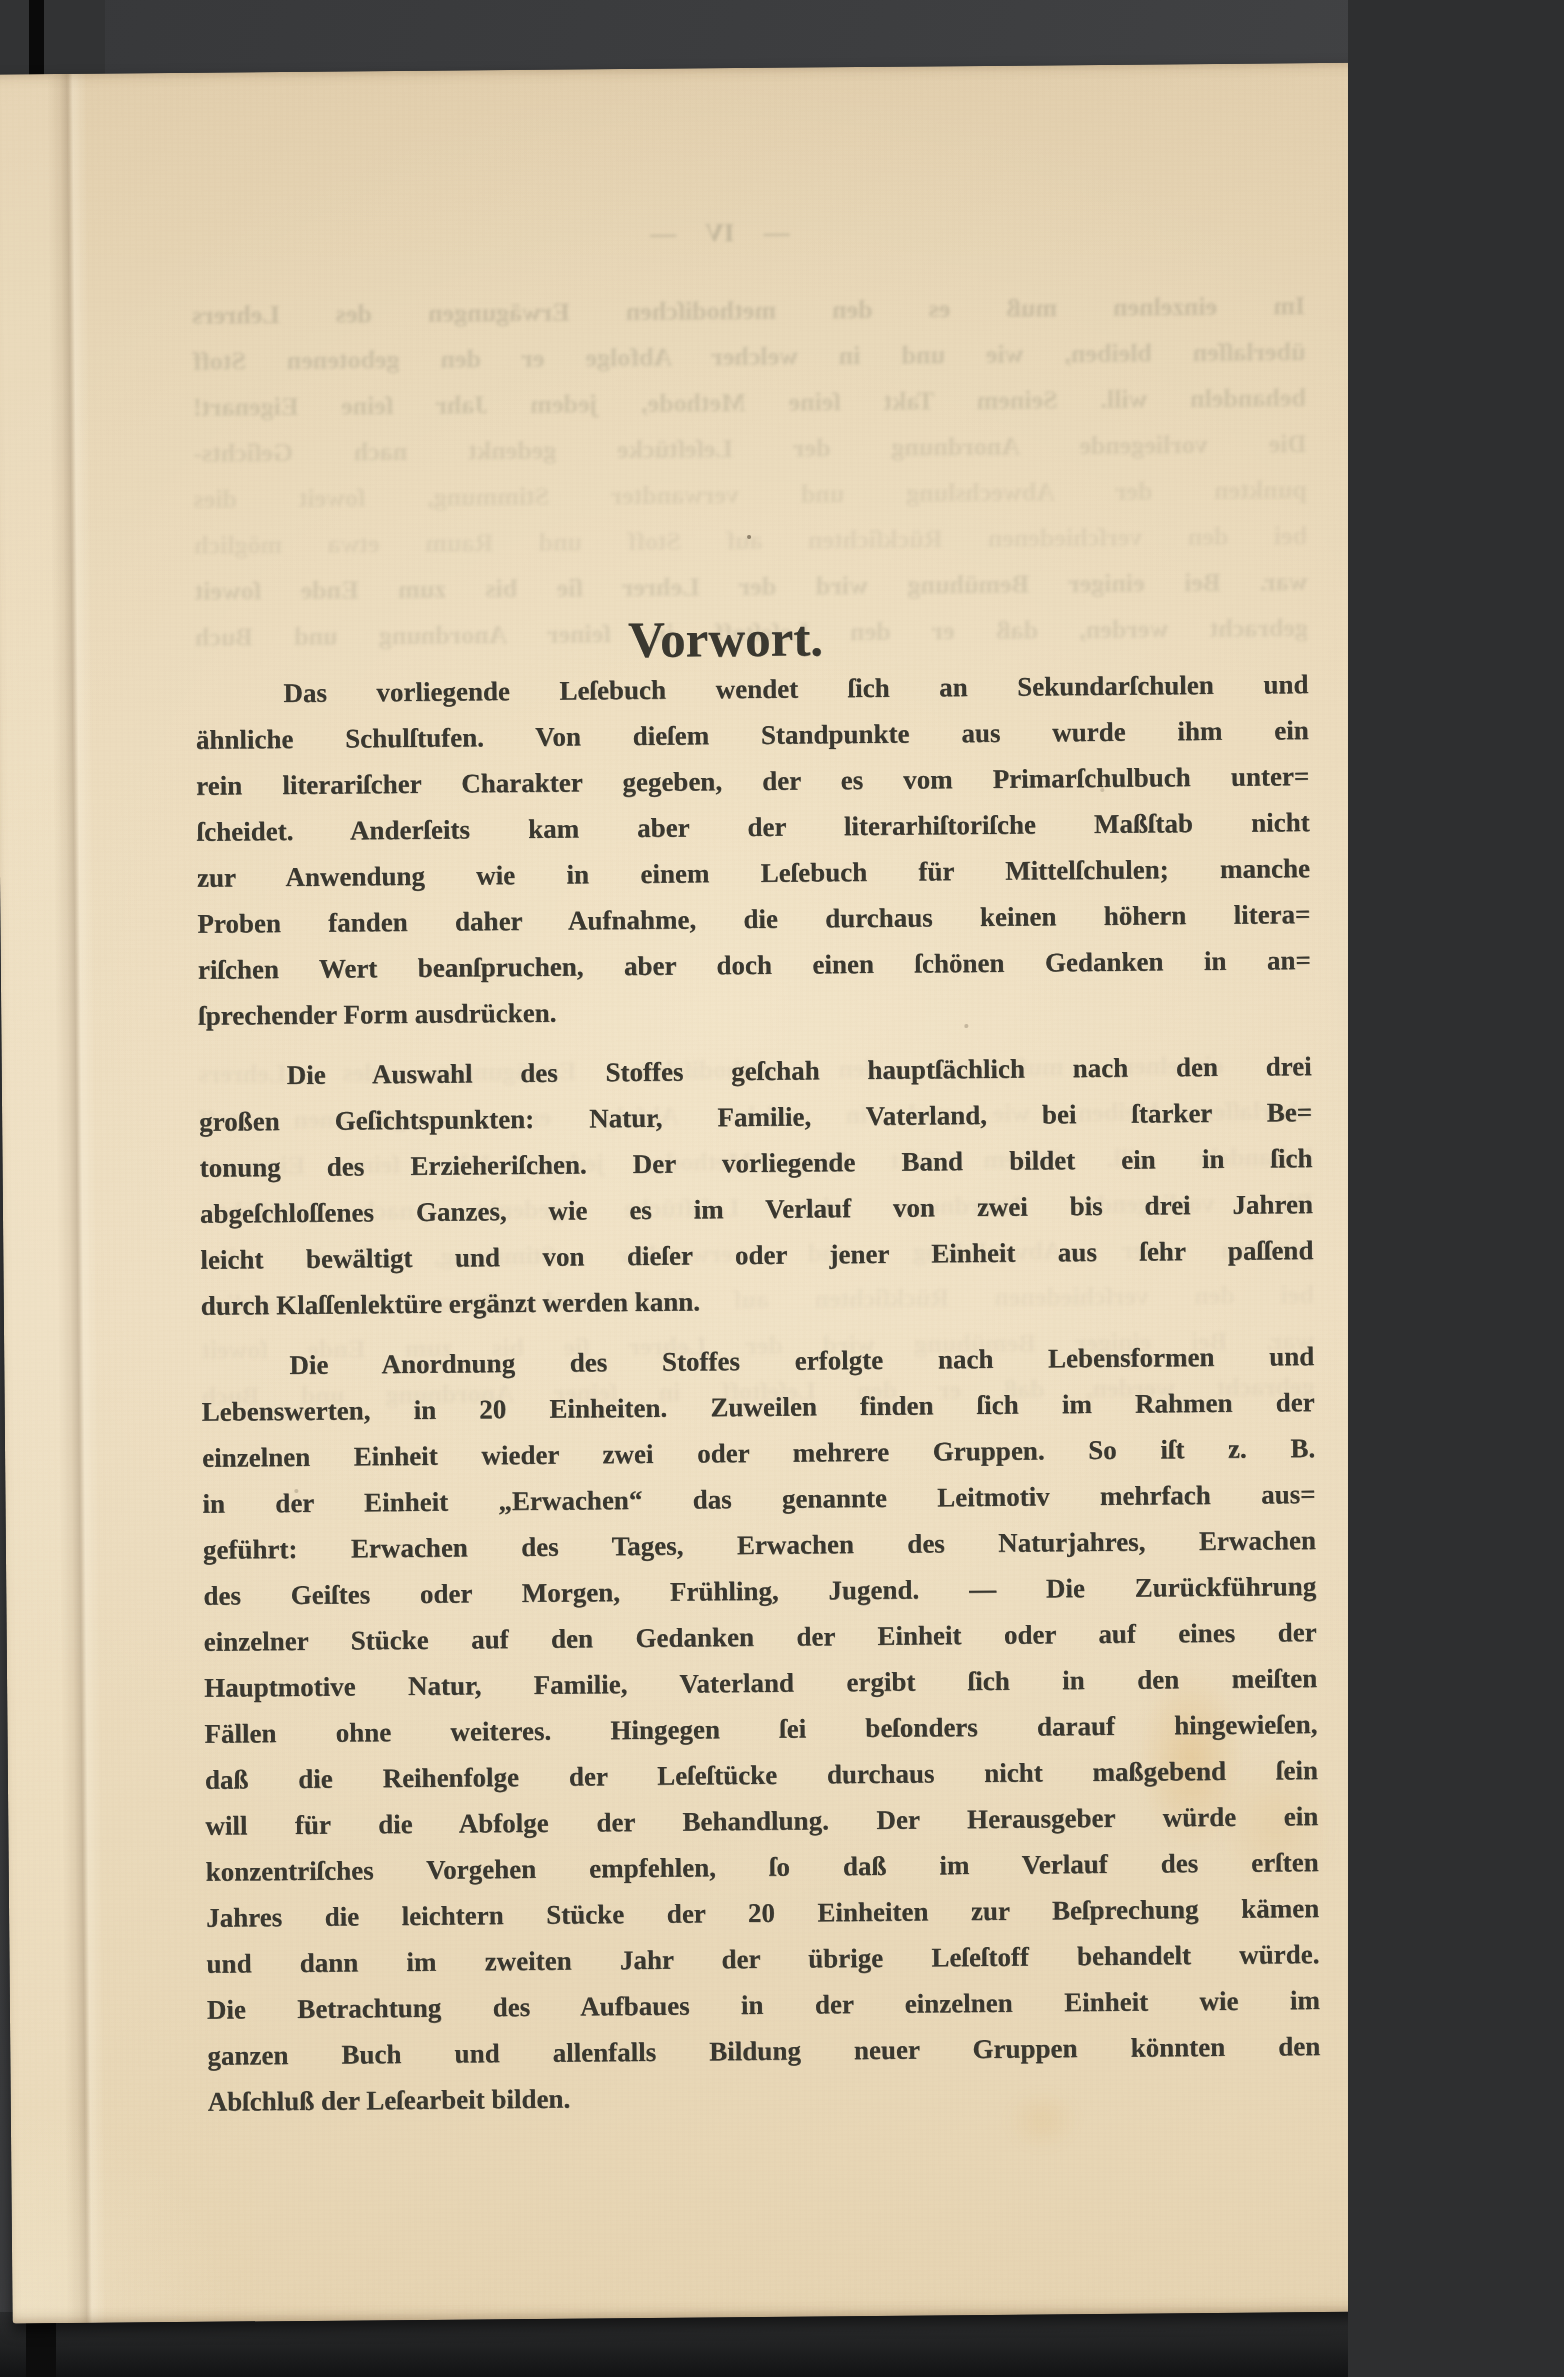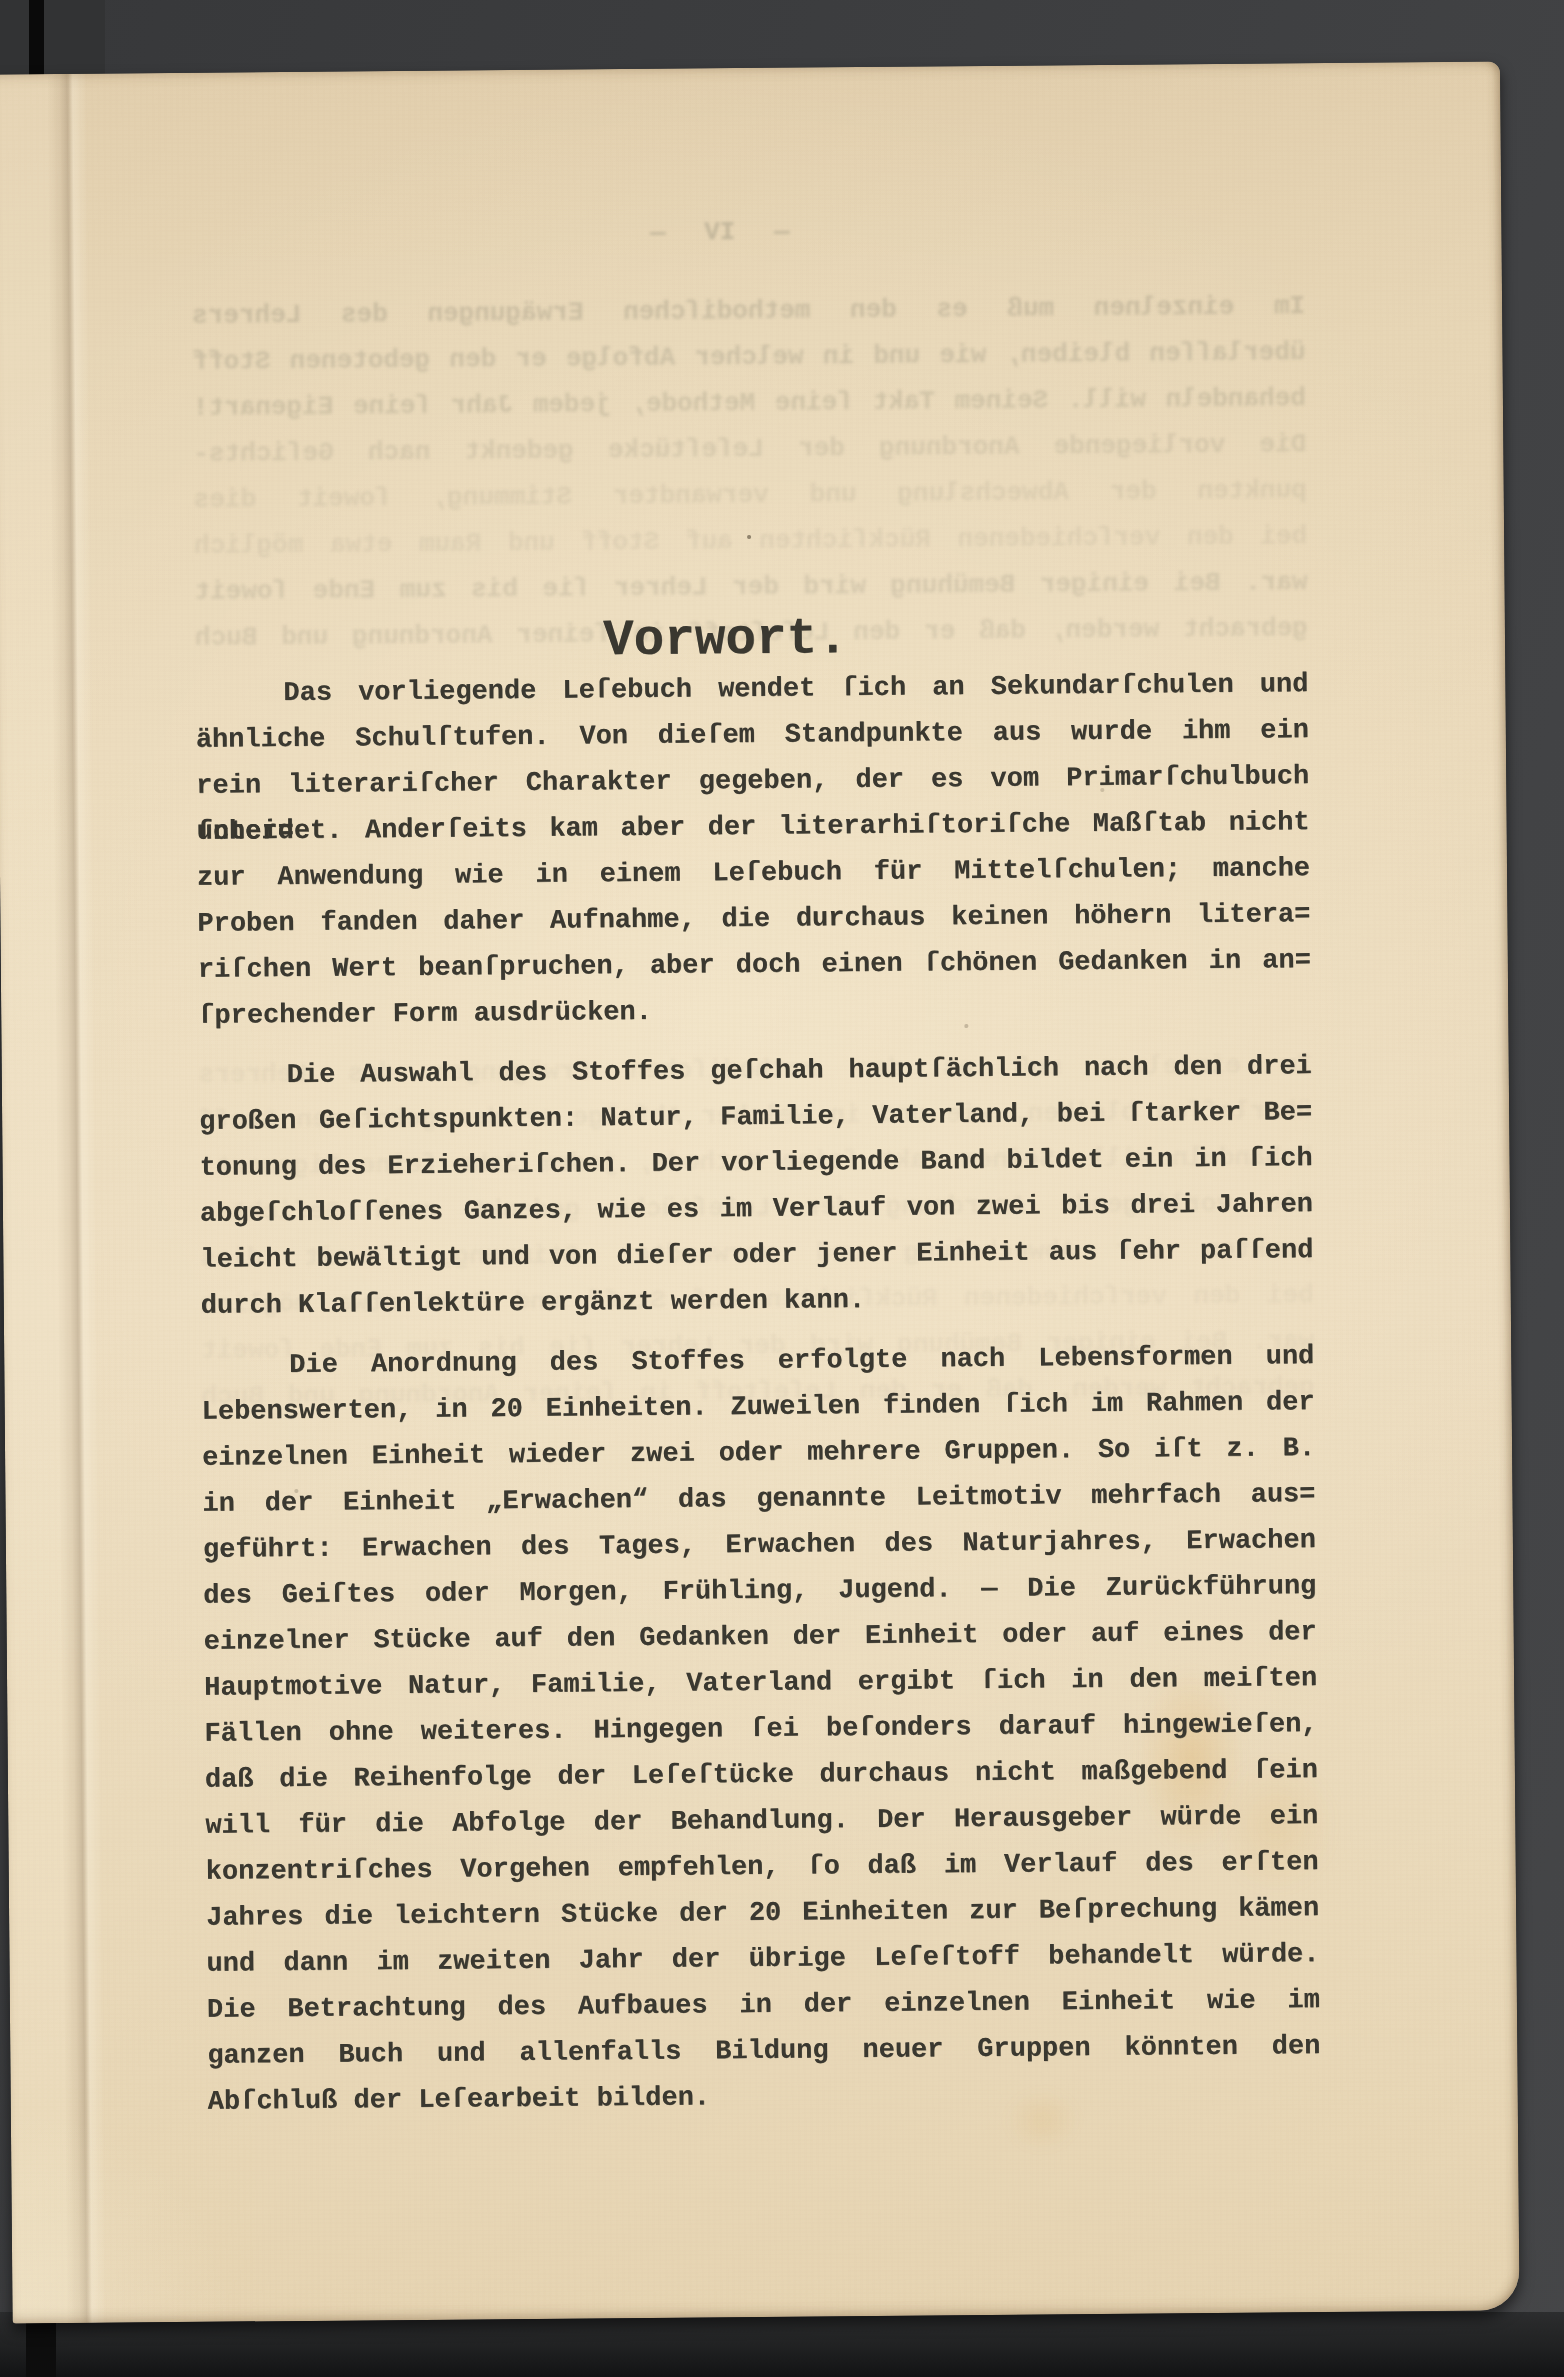--- a/index.html
+++ b/index.html
@@ -1,21 +1,21 @@
 <!DOCTYPE html>
 <html style="font-size:14px"><head>
 <meta charset="utf-8">
 <style>
   html,body{margin:0;padding:0;background:#2e2f30;}
   .scene{
     position:relative;
-    width:1564px;height:2377px;
+    width:1348px;height:2377px;
     overflow:hidden;
     background:linear-gradient(105deg,#37383a 0%,#3d3e40 45%,#454648 100%);
-    font-family:Liberation Mono, monospace;
+    font-family:Liberation Serif, serif;
   }
   .bg-top-left{position:absolute;left:0;top:0;width:105px;height:75px;background:#323334;}
   .slit-top{position:absolute;left:29px;top:0;width:15px;height:75px;background:#0a0a0a;}
   .bg-bottom{position:absolute;left:0;bottom:0;width:100%;height:65px;
     background:linear-gradient(180deg,#2c2d2e 0%,#202122 55%,#121314 100%);}
   .slit-bottom{position:absolute;left:26px;top:2317px;width:30px;height:60px;background:#0d0d0d;}
 
   .page{
     position:absolute;left:-7px;top:68px;width:1507px;height:2249px;
     transform:rotate(-0.5deg);transform-origin:50% 0;

